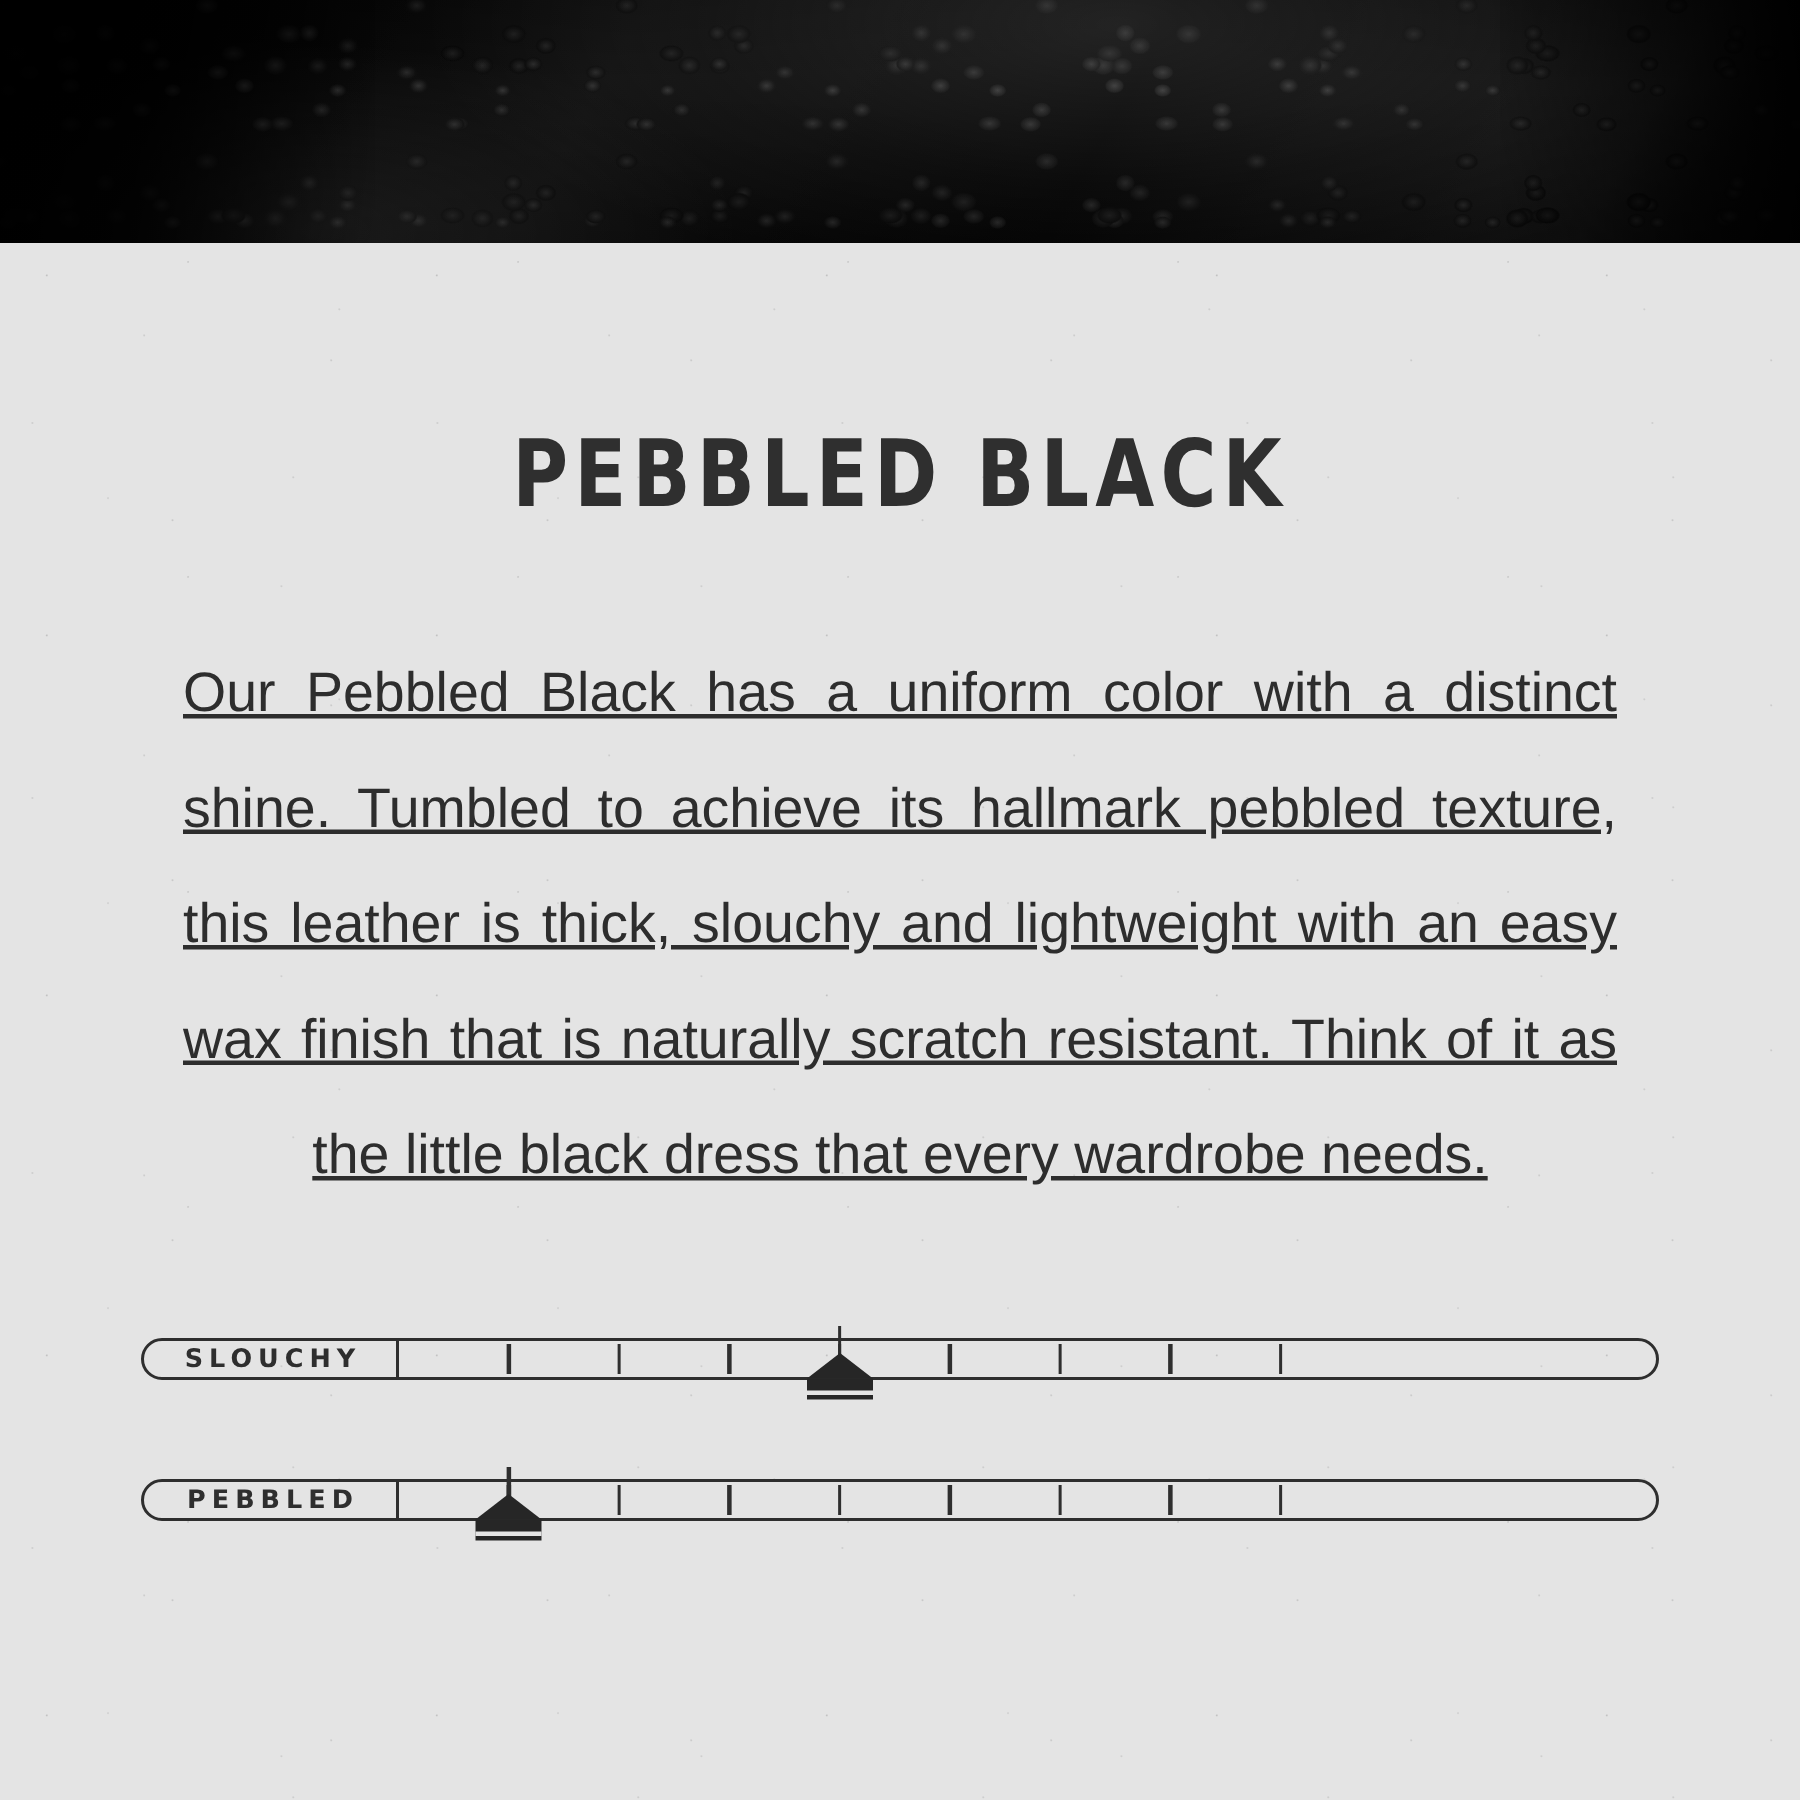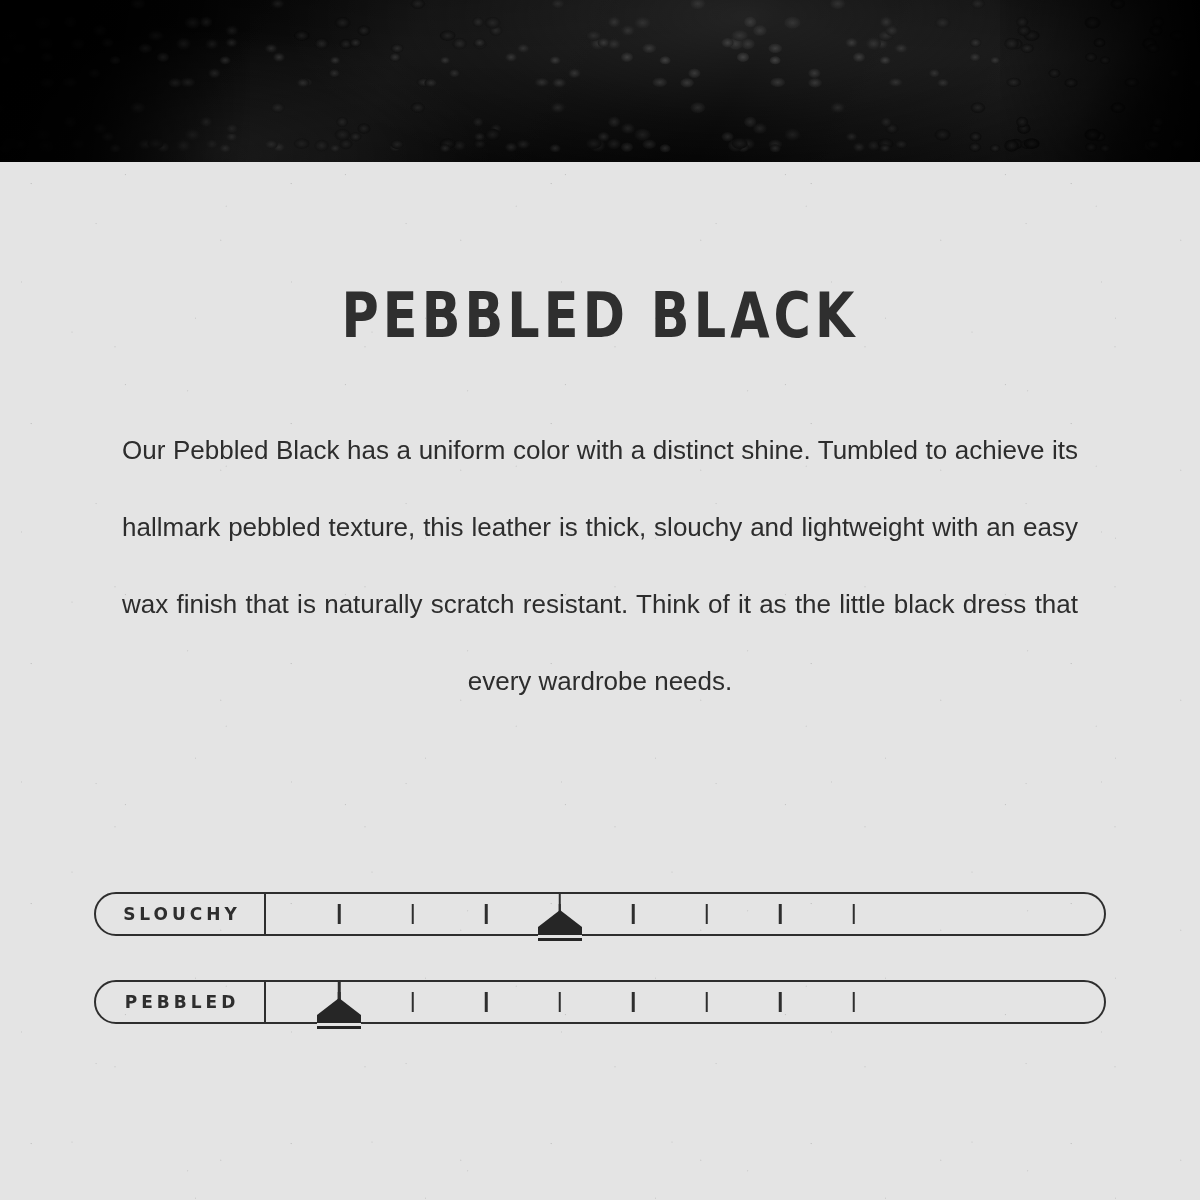--- a/index.html
+++ b/index.html
@@ -113,46 +113,47 @@
     font-weight: 700;
     font-size: 62px;
     letter-spacing: 5px;
     color: #2f2f2f;
     transform: scaleX(0.82);
   }
 
   
   .description {
     position: absolute;
-    top: 250px;
+    top: 261px;
     left: 122px;
     width: 956px;
     text-align: justify;
     text-align-last: center;
     font-family: "Liberation Sans", sans-serif;
-    font-size: 26px;
+    font-size: 37px;
     line-height: 77px;
     color: #2d2d2d;
+    text-decoration: underline;
   }
 
   
   .scales {
     position: absolute;
     left: 0;
     top: 730px;
     width: 1200px;
   }
   .scale-row {
     position: relative;
     width: 1012px;
     margin: 0 auto;
-    height: 44px;
+    height: 28px;
   }
   .scale-row + .scale-row {
-    margin-top: 44px;
+    margin-top: 66px;
   }
   .scale-track {
     position: absolute;
     inset: 0;
     border: 2.5px solid #2e2e2e;
     border-radius: 24px;
     box-sizing: border-box;
     background: transparent;
   }
   .scale-label {

